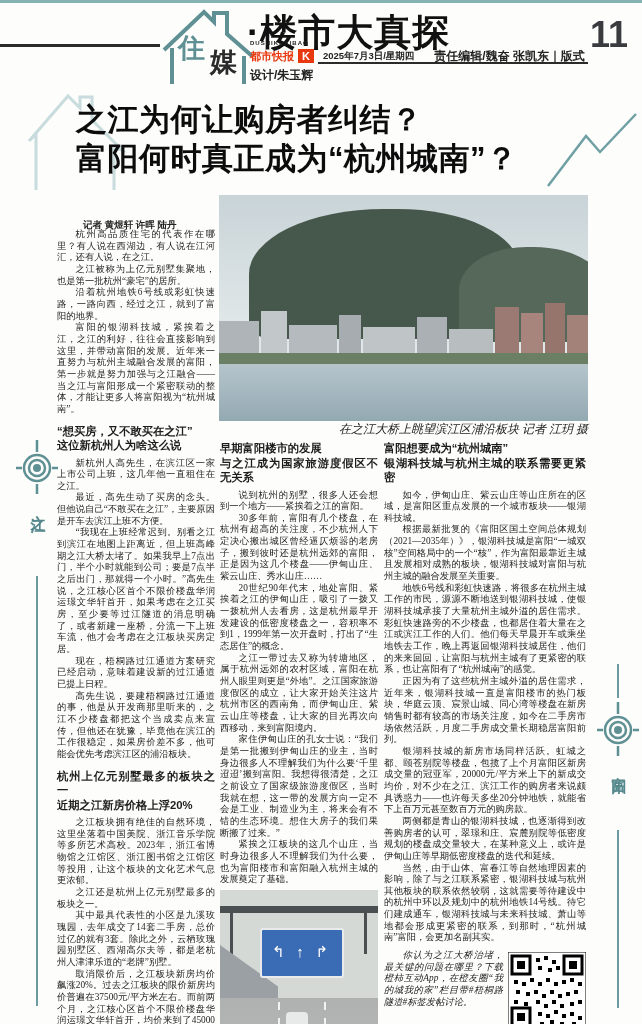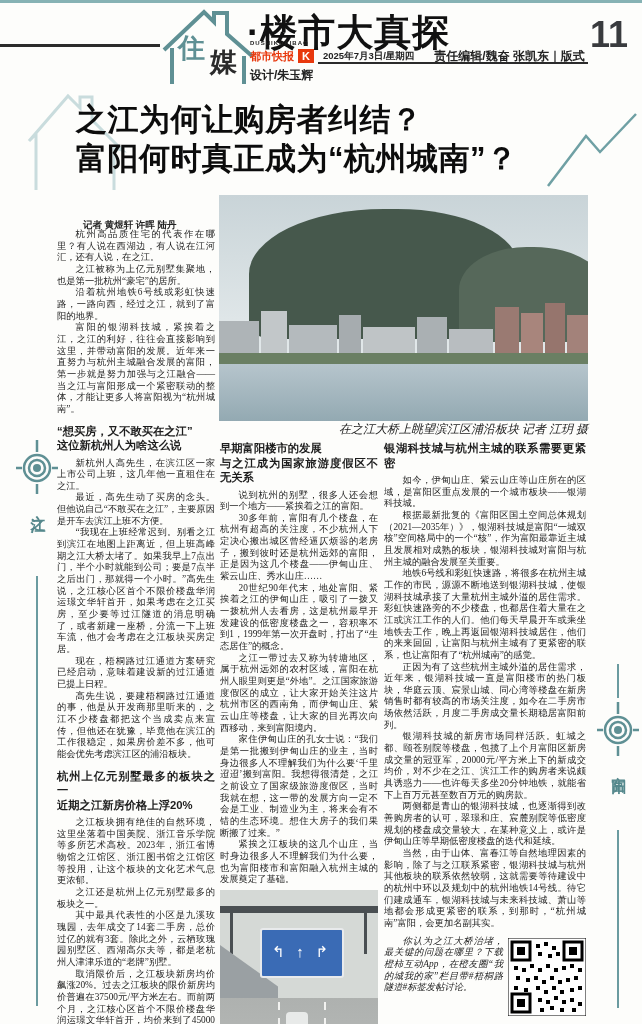--- a/index.html
+++ b/index.html
@@ -206,20 +206,21 @@
       <div class="lane" style="left:104px;top:112px;height:84px;"></div>
       <div class="car" style="left:66px;top:122px;width:22px;height:17px;background:#e8eae9;"></div>
       <div class="car" style="left:112px;top:134px;width:24px;height:19px;background:#3a3d40;"></div>
 
     </div>
 
   </div>
 
   <div class="col" style="left:384px;top:441px;width:202px;">
     <div class="subhead" style="margin-top:0;">
+        <div>富阳想要成为“杭州城南”</div>
         <div>银湖科技城与杭州主城的联系需要更紧密</div>
       </div>
     <div>
         <p>如今，伊甸山庄、紫云山庄等山庄所在的区域，是富阳区重点发展的一个城市板块——银湖科技城。</p>
         <p>根据最新批复的《富阳区国土空间总体规划（2021—2035年）》，银湖科技城是富阳“一城双核”空间格局中的一个“核”，作为富阳最靠近主城且发展相对成熟的板块，银湖科技城对富阳与杭州主城的融合发展至关重要。</p>
         <p>地铁6号线和彩虹快速路，将很多在杭州主城工作的市民，源源不断地送到银湖科技城，使银湖科技城承接了大量杭州主城外溢的居住需求。彩虹快速路旁的不少楼盘，也都居住着大量在之江或滨江工作的人们。他们每天早晨开车或乘坐地铁去工作，晚上再返回银湖科技城居住，他们的来来回回，让富阳与杭州主城有了更紧密的联系，也让富阳有了“杭州城南”的感觉。</p>
         <p>正因为有了这些杭州主城外溢的居住需求，近年来，银湖科技城一直是富阳楼市的热门板块，华庭云顶、宸景山城、同心湾等楼盘在新房销售时都有较高的市场关注度，如今在二手房市场依然活跃，月度二手房成交量长期稳居富阳前列。</p>
         <p>银湖科技城的新房市场同样活跃。虹城之都、颐苍别院等楼盘，包揽了上个月富阳区新房成交量的冠亚军，20000元/平方米上下的新成交均价，对不少在之江、滨江工作的购房者来说颇具诱惑力——也许每天多坐20分钟地铁，就能省下上百万元甚至数百万元的购房款。</p>
         <p>两侧都是青山的银湖科技城，也逐渐得到改善购房者的认可，翠璟和庄、宸麓别院等低密度规划的楼盘成交量较大，在某种意义上，或许是伊甸山庄等早期低密度楼盘的迭代和延续。</p>
         <p>当然，由于山体、富春江等自然地理因素的影响，除了与之江联系紧密，银湖科技城与杭州其他板块的联系依然较弱，这就需要等待建设中的杭州中环以及规划中的杭州地铁14号线。待它们建成通车，银湖科技城与未来科技城、萧山等地都会形成更紧密的联系，到那时，“杭州城南”富阳，会更加名副其实。</p>

